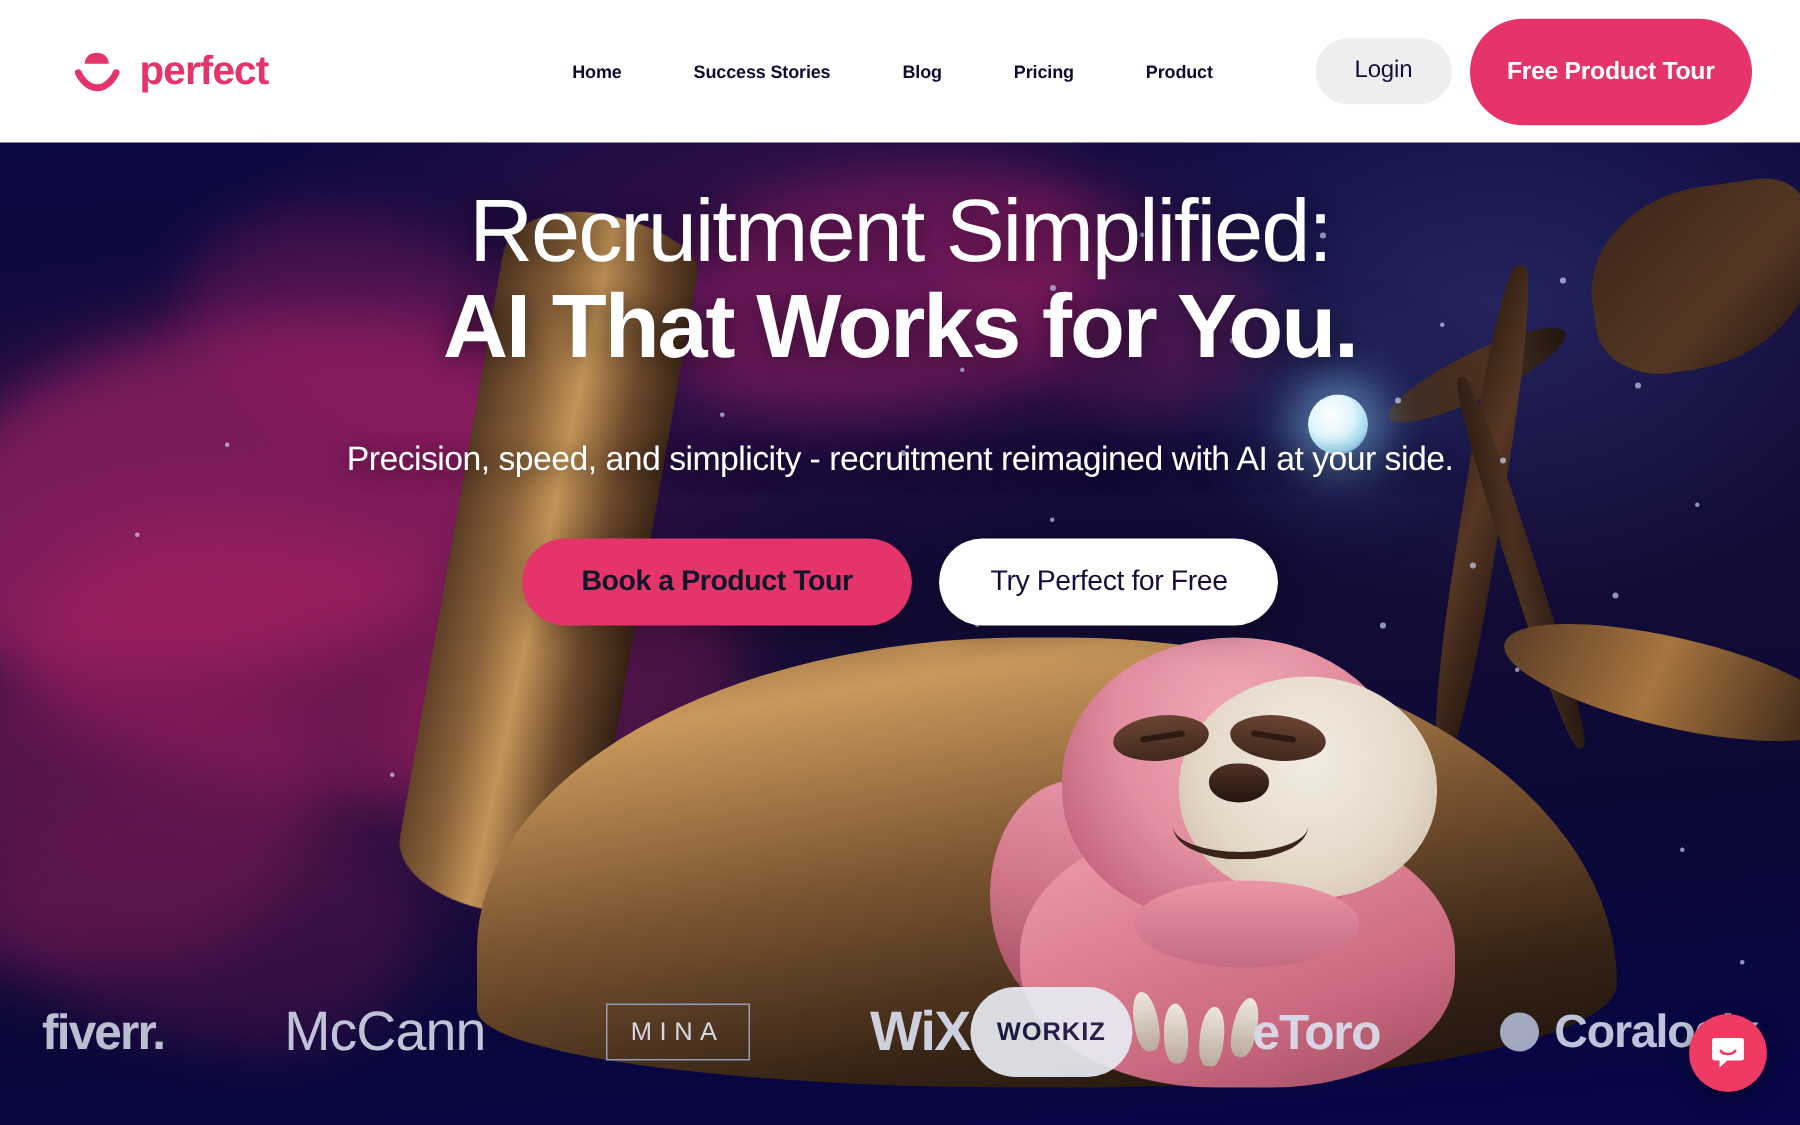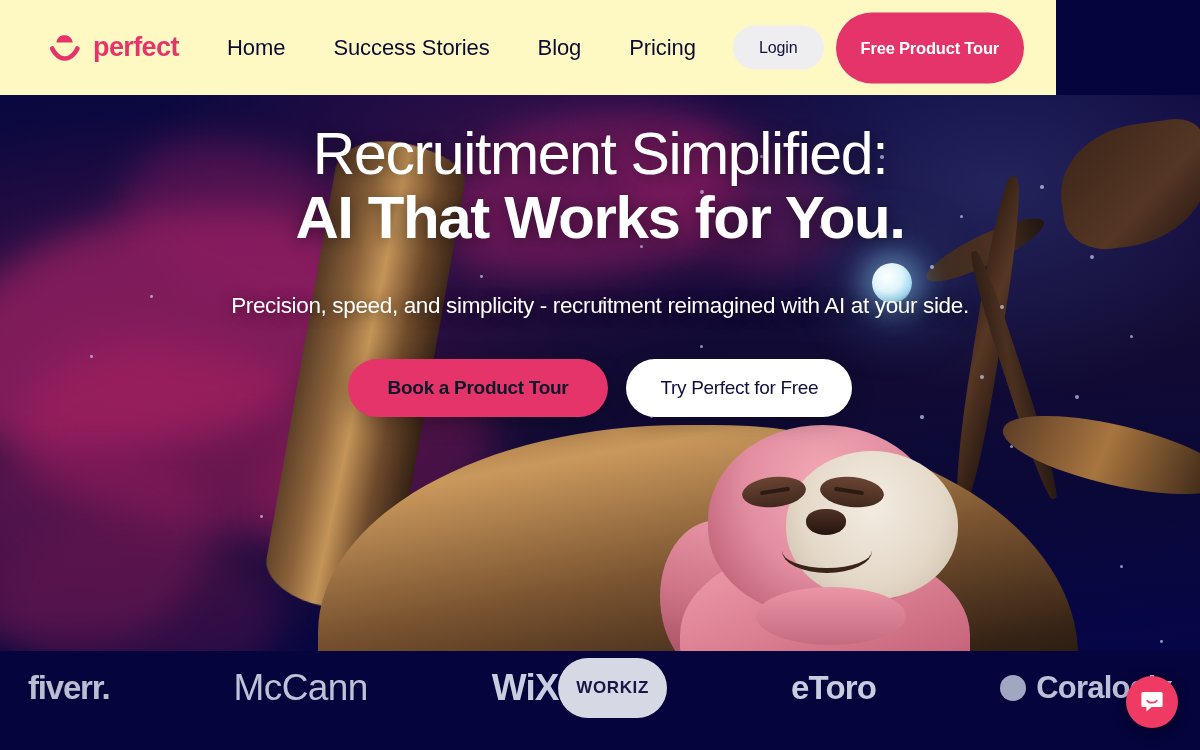--- a/index.html
+++ b/index.html
@@ -8,22 +8,22 @@
     overflow: hidden;
     font-family: "Liberation Sans", sans-serif;
     background: #05043c;
   }
 
   .page { position: relative; width: 1200px; height: 750px; overflow: hidden; }
 
   
   .header {
     position: absolute; top: 0; left: 0;
-    width: 1056px; height: 95px;
-    background: #fef9c3;
+    width: 1200px; height: 95px;
+    background: #ffffff;
     display: flex; align-items: center;
     z-index: 40;
   }
   .brand {
     position: absolute; left: 50px; top: 50%;
     transform: translateY(-50%);
     display: flex; align-items: center; gap: 9px;
     text-decoration: none;
   }
   .brand-mark { width: 34px; height: 30px; display: block; }
@@ -31,22 +31,22 @@
     font-size: 27px; font-weight: 700; color: #e4346a;
     letter-spacing: -0.6px; line-height: 1;
   }
 
   .nav {
     position: absolute; left: 50%; top: 50%;
     transform: translate(-50%, -50%);
     display: flex; align-items: center; gap: 0;
   }
   .nav a {
-    font-size: 22px; color: #0e0b33; text-decoration: none;
-    padding: 8px 24px; letter-spacing: -0.1px; white-space: nowrap;
+    font-size: 12px; color: #0e0b33; text-decoration: none;
+    padding: 8px 24px; letter-spacing: -0.1px; white-space: nowrap; font-weight: bold;
   }
   .nav a:first-child { padding-left: 14px; }
 
   .header-actions {
     position: absolute; right: 32px; top: 50%;
     transform: translateY(-50%);
     display: flex; align-items: center; gap: 12px;
   }
   .btn-login {
     background: #eeeef1; color: #12103a;
@@ -59,21 +59,21 @@
     background: #e4346a; color: #ffffff;
     border: none; border-radius: 999px;
     font-size: 16.5px; font-weight: 700; font-family: inherit;
     padding: 26px 25px; cursor: pointer;
     letter-spacing: -0.2px; white-space: nowrap;
   }
 
   
   .hero {
     position: absolute; top: 95px; left: 0;
-    width: 1200px; height: 556px;
+    width: 1200px; height: 655px;
     overflow: hidden;
     background:
       radial-gradient(ellipse 420px 300px at 83% 16%, rgba(70,90,160,0.32), rgba(0,0,0,0) 70%),
       radial-gradient(ellipse 600px 380px at 12% 52%, rgba(150,30,100,0.40), rgba(0,0,0,0) 72%),
       radial-gradient(ellipse 500px 320px at 42% 10%, rgba(120,30,90,0.33), rgba(0,0,0,0) 70%),
       linear-gradient(175deg, #0a0840 0%, #130a3c 26%, #120b34 52%, #0a0838 76%, #060548 100%);
     text-decoration: underline;
   }
 
   
@@ -408,20 +408,23 @@
       <div class="cta-row">
         <button class="btn-primary">Book a Product Tour</button>
         <button class="btn-secondary">Try Perfect for Free</button>
       </div>
     </div>
   </section>
 
   <div class="logos">
     <div class="logo-item lg-fiverr">fiverr.</div>
     <div class="logo-item lg-mccann">McCann</div>
+    <div class="logo-item">
+      <span class="lg-mina-box">MINA</span>
+    </div>
     <div class="logo-item wix-group">
       <span class="lg-wix">WiX</span>
       <span class="lg-workiz">WORKIZ</span>
     </div>
     <div class="logo-item lg-etoro">eToro</div>
     <div class="logo-item lg-coralogix">
       <span class="coralogix-dot"></span>
       <span>Coralogix</span>
     </div>
   </div>

